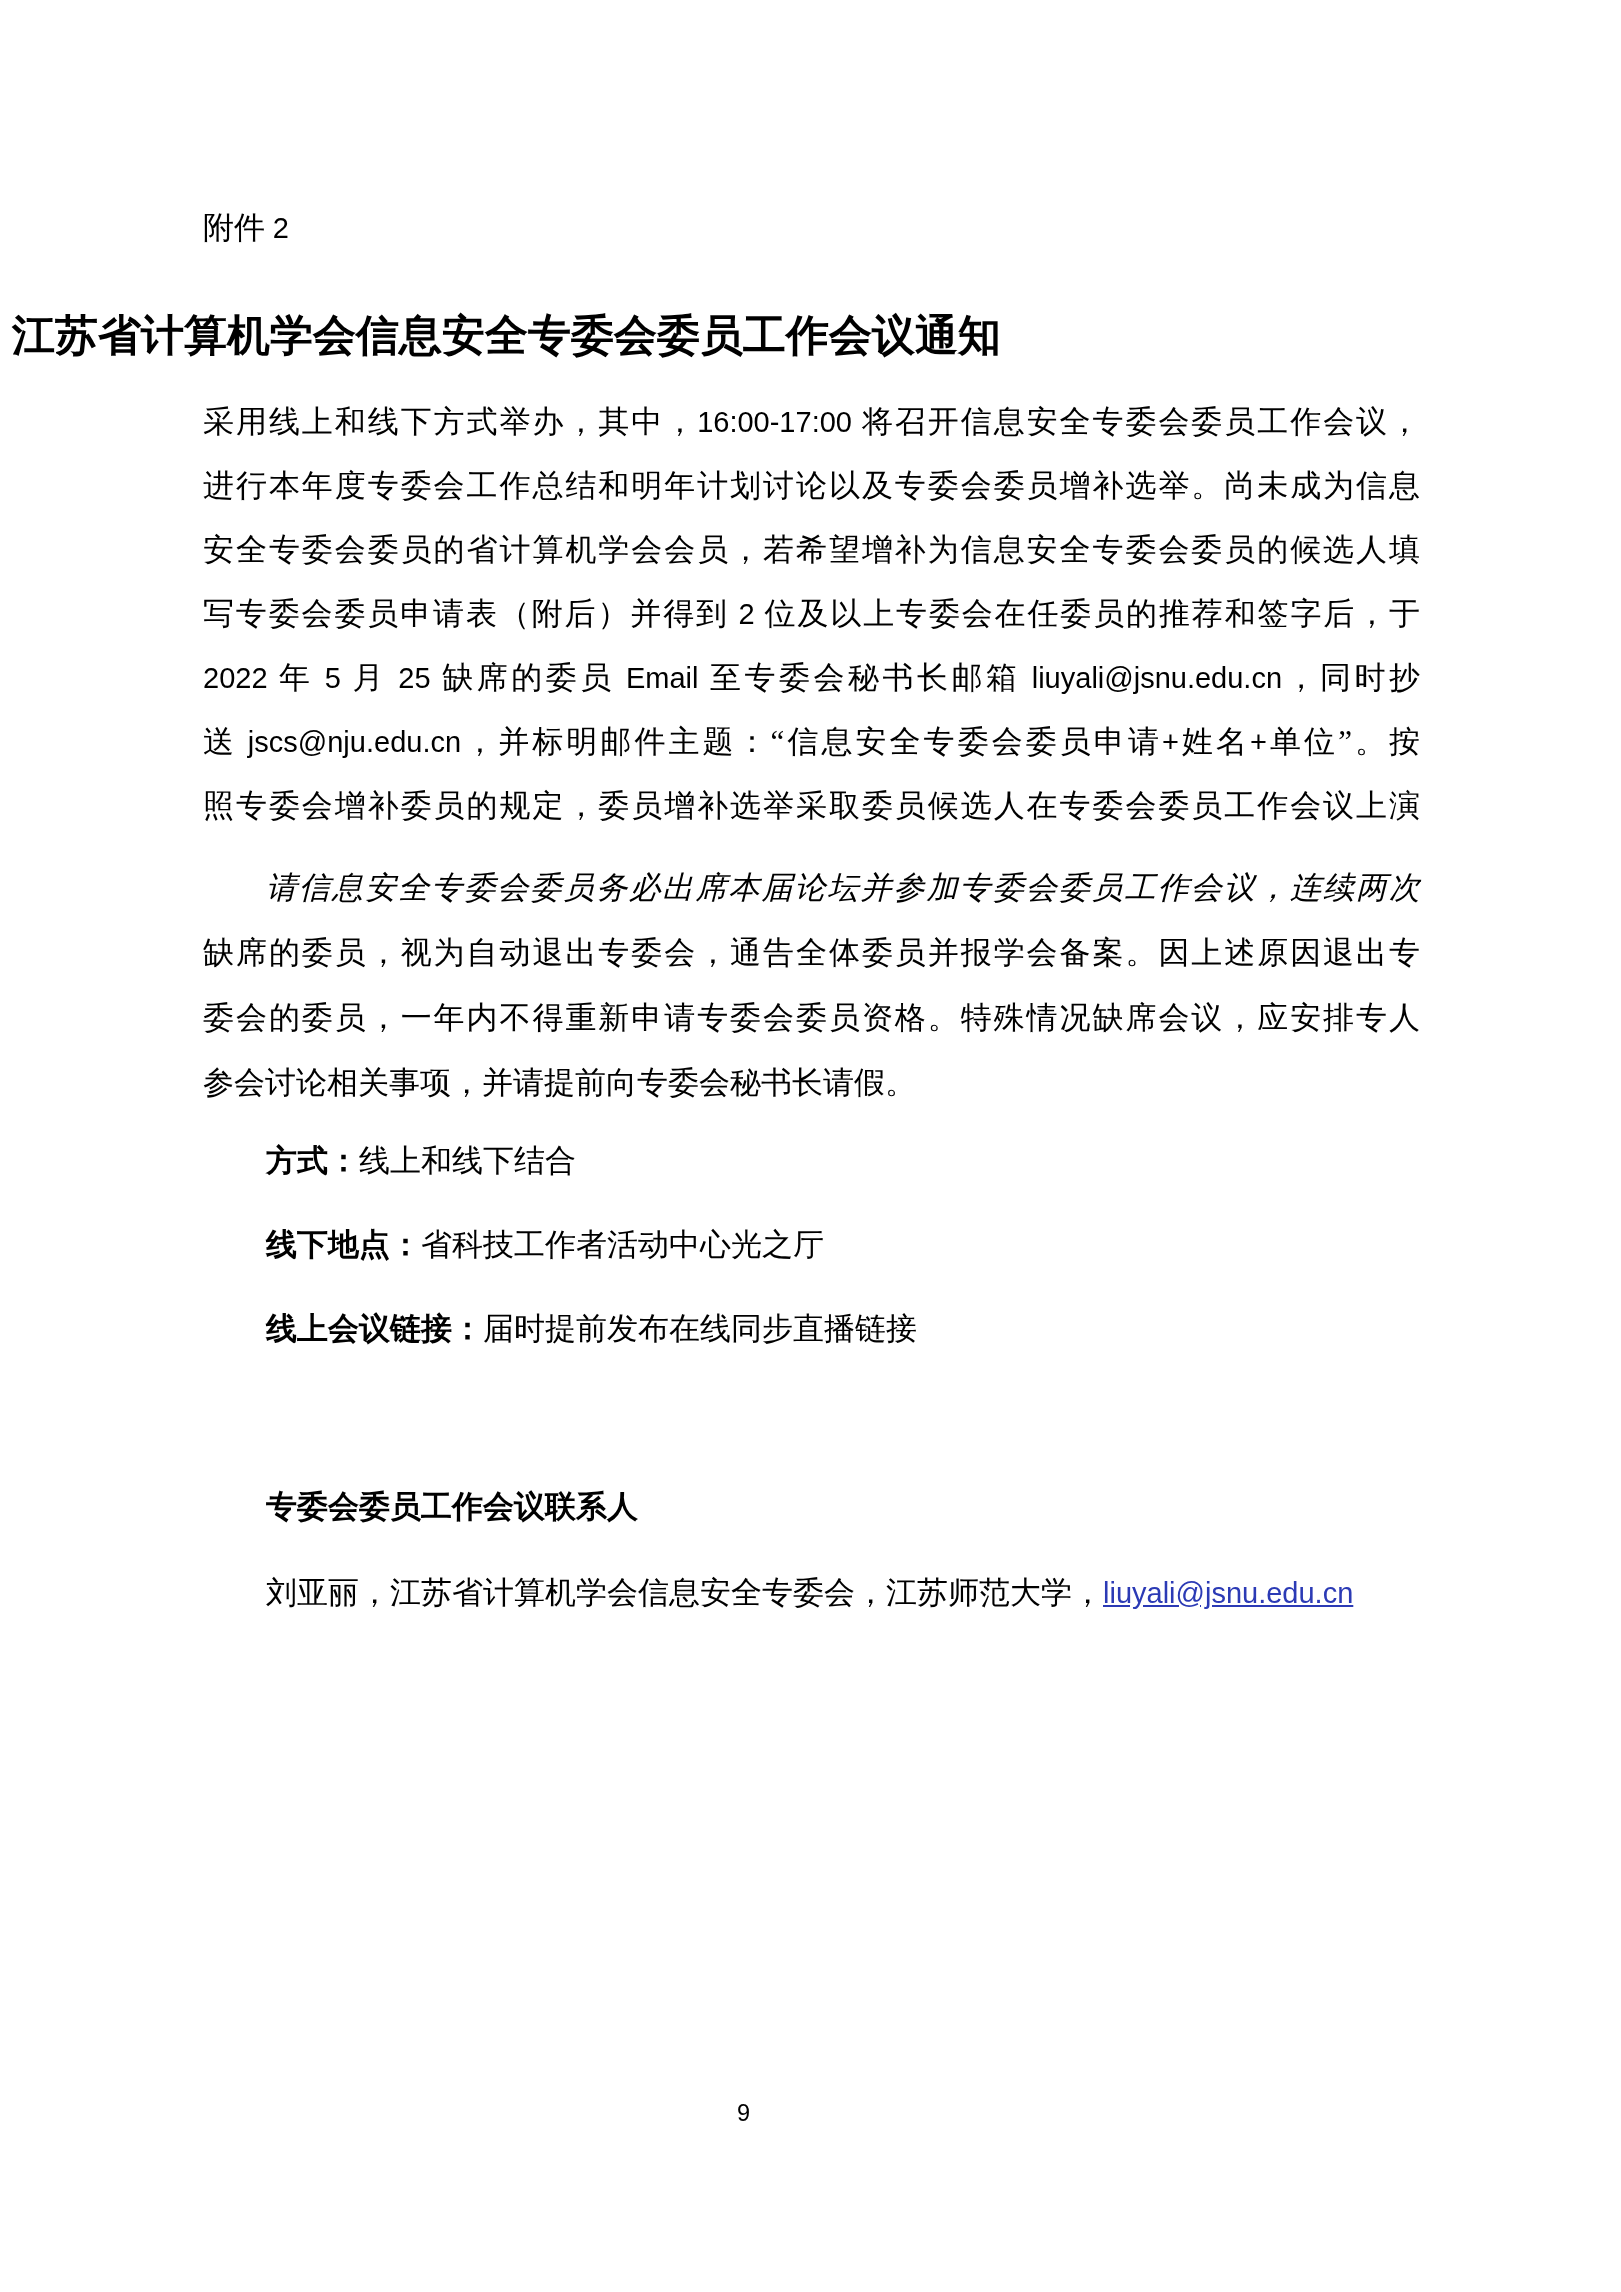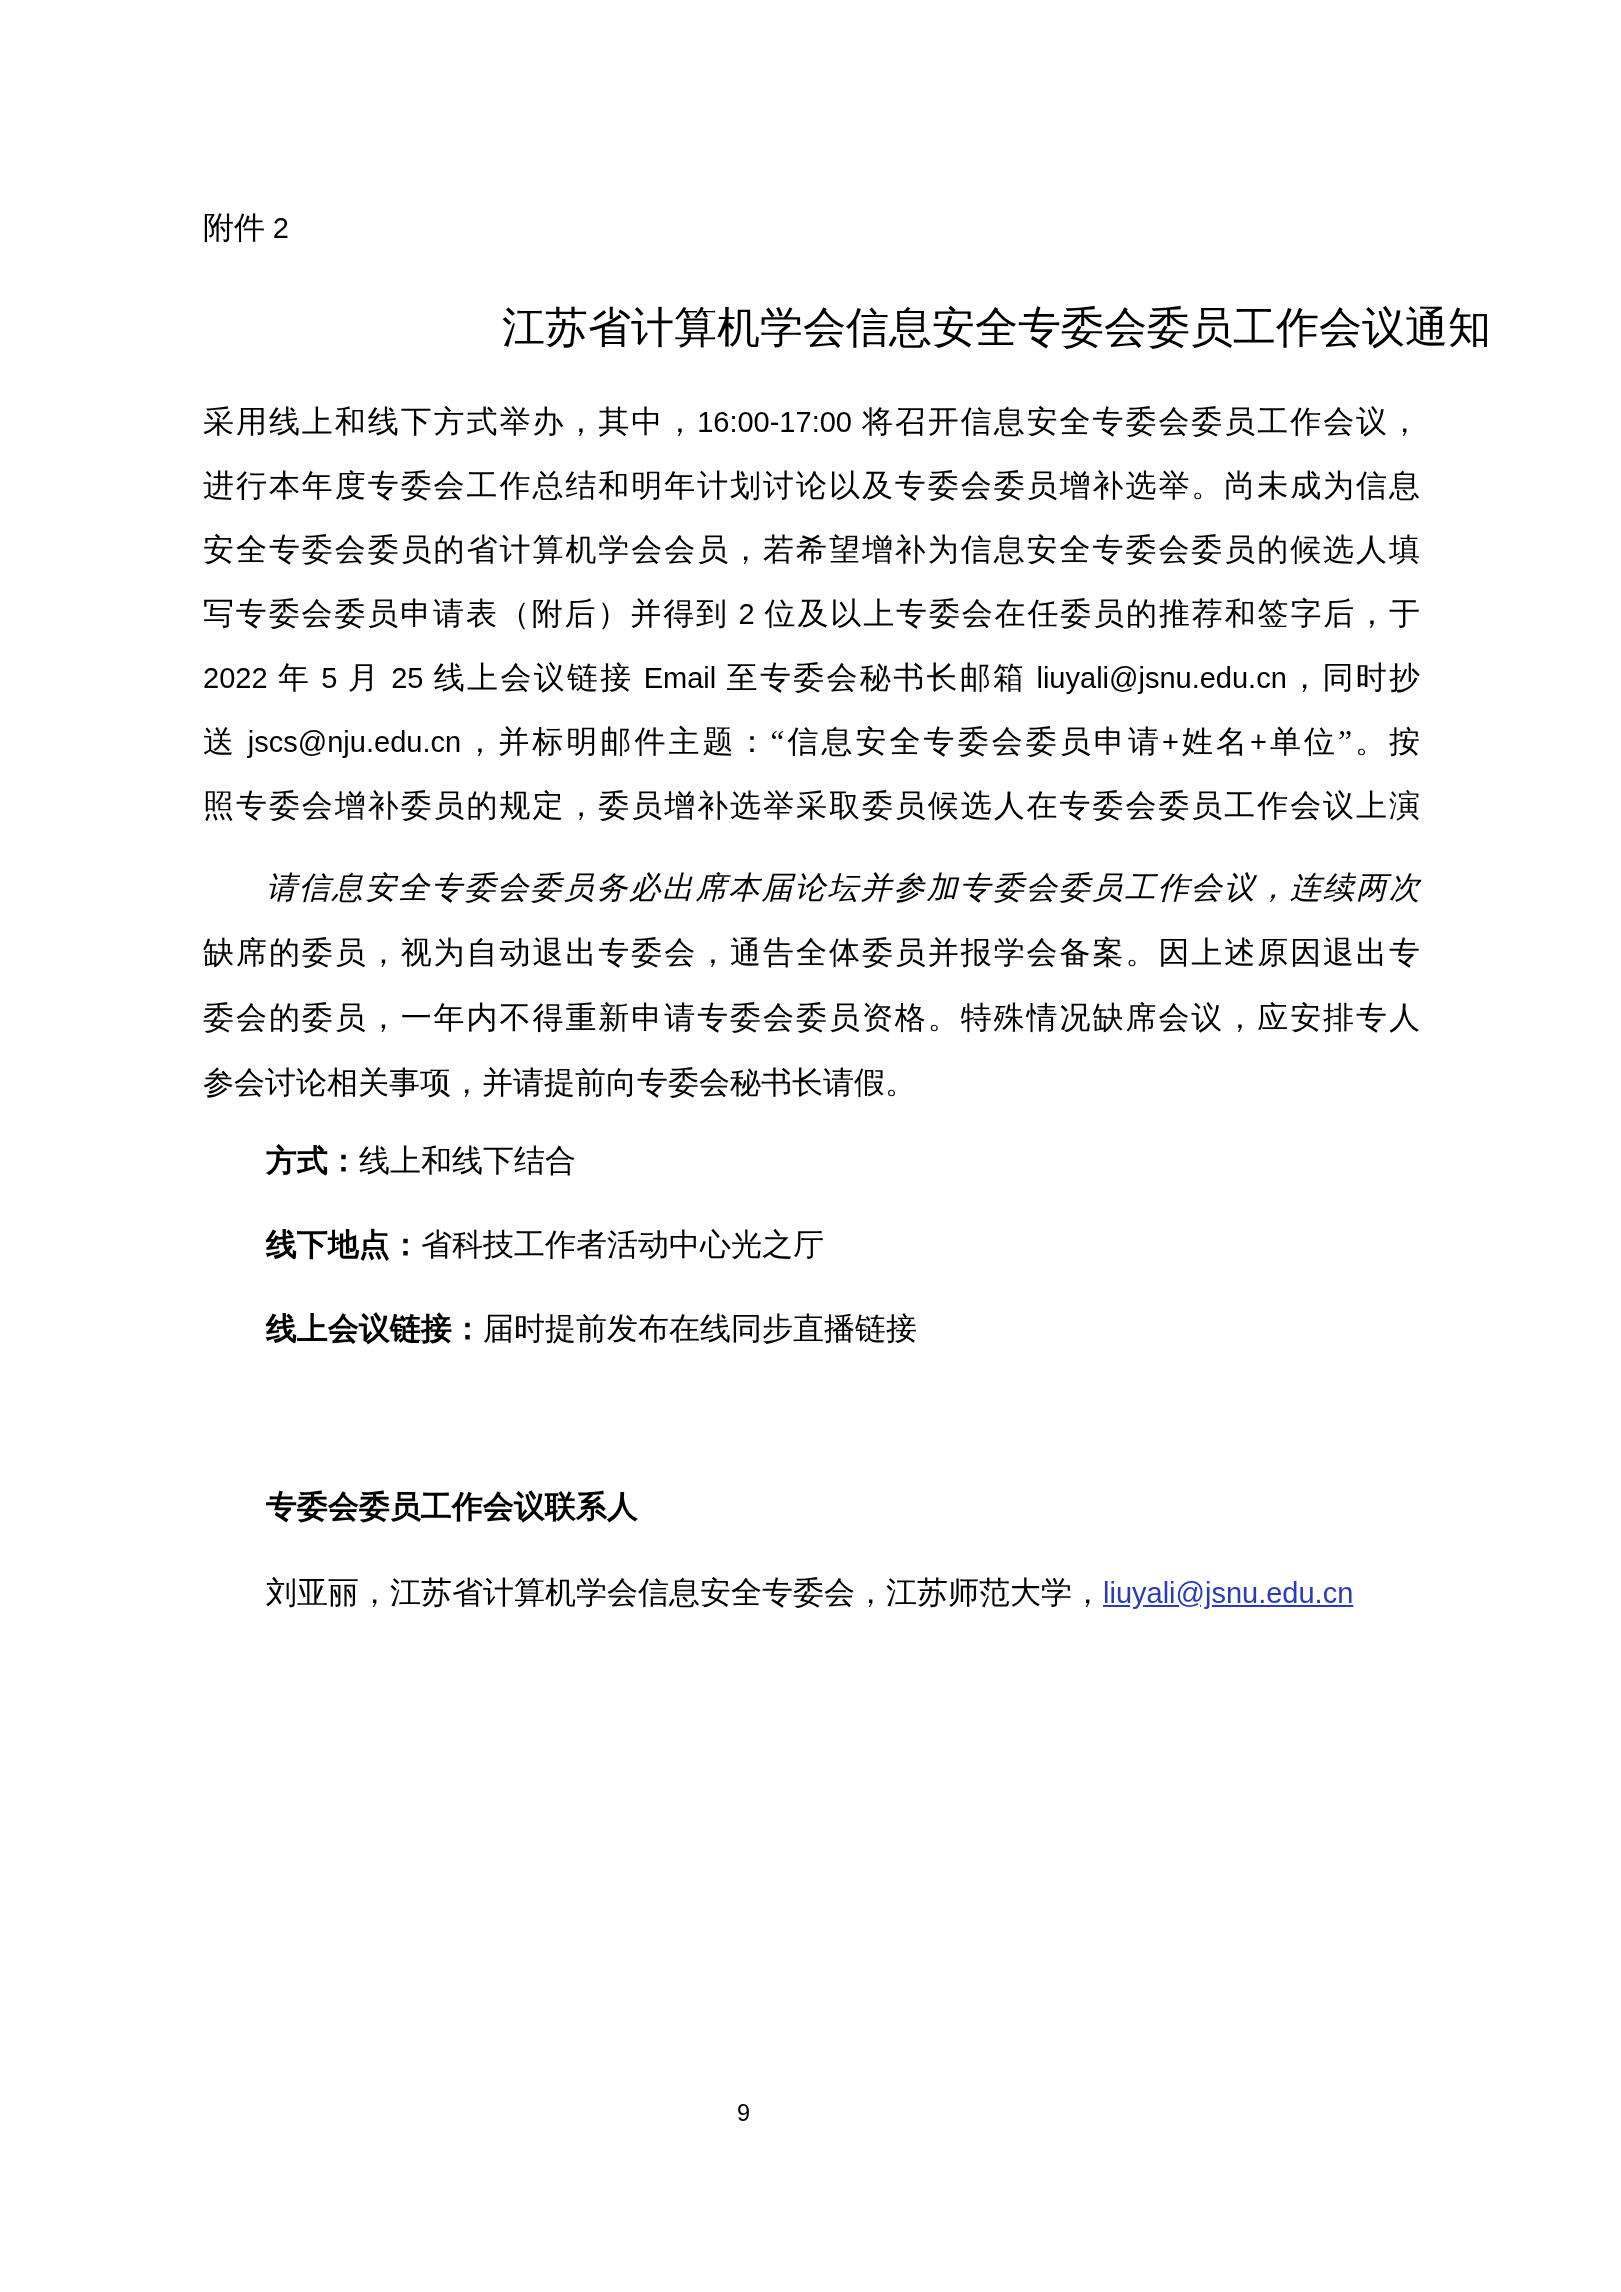--- a/index.html
+++ b/index.html
@@ -17,24 +17,24 @@
     left: 203px;
     top: 202px;
     font-size: 31px;
     line-height: 51px;
   }
   .title {
     position: absolute;
     left: 0;
     right: 0;
     top: 295px;
-    margin: 4px;
-    text-align: right;
+    margin: 12px;
+    text-align: left;
     font-size: 43px;
-    font-weight: normal;
+    font-weight: bold;
     line-height: 57px;
     font-family: "Liberation Serif", "DejaVu Serif", serif;
   }
   .content {
     position: absolute;
     left: 203px;
     top: 390px;
     width: 1217px;
   }
   .line {
@@ -76,21 +76,21 @@
 <body>
 
 <div class="page" style="background: rgb(255, 255, 255); color: rgb(0, 0, 0);">
   <div class="attachment" id="attachment-host"><span class="cjk">附件 </span><span class="lat">2</span></div>
   <h1 class="title">江苏省计算机学会信息安全专委会委员工作会议通知</h1>
   <div class="content" id="lines-host">
       <div class="line jl"><span class="cjk">采用线上和线下方式举办，其中，</span><span class="lat">16:00-17:00 </span><span class="cjk">将召开信息安全专委会委员工作会议，</span></div>
       <div class="line jl"><span class="cjk">进行本年度专委会工作总结和明年计划讨论以及专委会委员增补选举。尚未成为信息</span></div>
       <div class="line jl"><span class="cjk">安全专委会委员的省计算机学会会员，若希望增补为信息安全专委会委员的候选人填</span></div>
       <div class="line jl"><span class="cjk">写专委会委员申请表（附后）并得到 </span><span class="lat">2 </span><span class="cjk">位及以上专委会在任委员的推荐和签字后，于</span></div>
-      <div class="line jl"><span class="lat">2022 </span><span class="cjk">年 </span><span class="lat">5 </span><span class="cjk">月 </span><span class="lat">25 </span><span class="cjk">线上会议链接 </span><span class="lat">Email </span><span class="cjk">至专委会秘书长邮箱 </span><span class="lat">liuyali@jsnu.edu.cn</span><span class="cjk">，同时抄</span></div>
+      <div class="line jl"><span class="lat">2022 </span><span class="cjk">年 </span><span class="lat">5 </span><span class="cjk">月 </span><span class="lat">25 </span><span class="cjk">缺席的委员 </span><span class="lat">Email </span><span class="cjk">至专委会秘书长邮箱 </span><span class="lat">liuyali@jsnu.edu.cn</span><span class="cjk">，同时抄</span></div>
       <div class="line jl"><span class="cjk">送 </span><span class="lat">jscs@nju.edu.cn</span><span class="cjk">，并标明邮件主题：“信息安全专委会委员申请</span><span class="lat">+</span><span class="cjk">姓名</span><span class="lat">+</span><span class="cjk">单位”。按</span></div>
       <div class="line jl"><span class="cjk">照专委会增补委员的规定，委员增补选举采取委员候选人在专委会委员工作会议上演</span></div>
       <div class="line jl ind p2 gap-p2"><span class="cjk">请信息安全专委会委员务必出席本届论坛并参加专委会委员工作会议，连续两次</span></div>
       <div class="line jl p2"><span class="cjk">缺席的委员，视为自动退出专委会，通告全体委员并报学会备案。因上述原因退出专</span></div>
       <div class="line jl p2"><span class="cjk">委会的委员，一年内不得重新申请专委会委员资格。特殊情况缺席会议，应安排专人</span></div>
       <div class="line p2"><span class="cjk">参会讨论相关事项，并请提前向专委会秘书长请假。</span></div>
       <div class="line lbl ind gap-lbl"><span class="b">方式：</span><span class="cjk">线上和线下结合</span></div>
       <div class="line lbl ind"><span class="b">线下地点：</span><span class="cjk">省科技工作者活动中心光之厅</span></div>
       <div class="line lbl ind"><span class="b">线上会议链接：</span><span class="cjk">届时提前发布在线同步直播链接</span></div>
       <div class="line contact ind gap-contact"><span class="b">专委会委员工作会议联系人</span></div>

